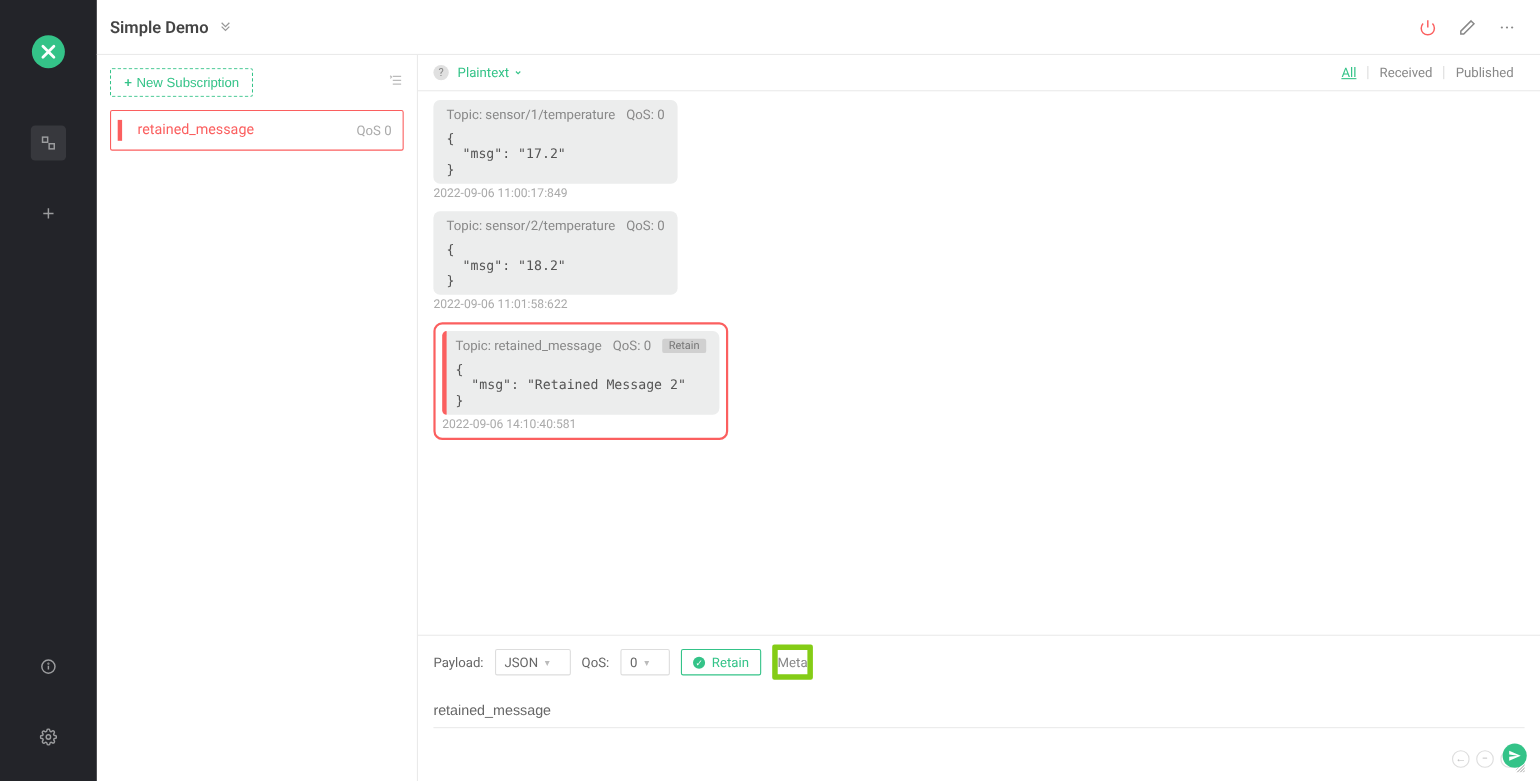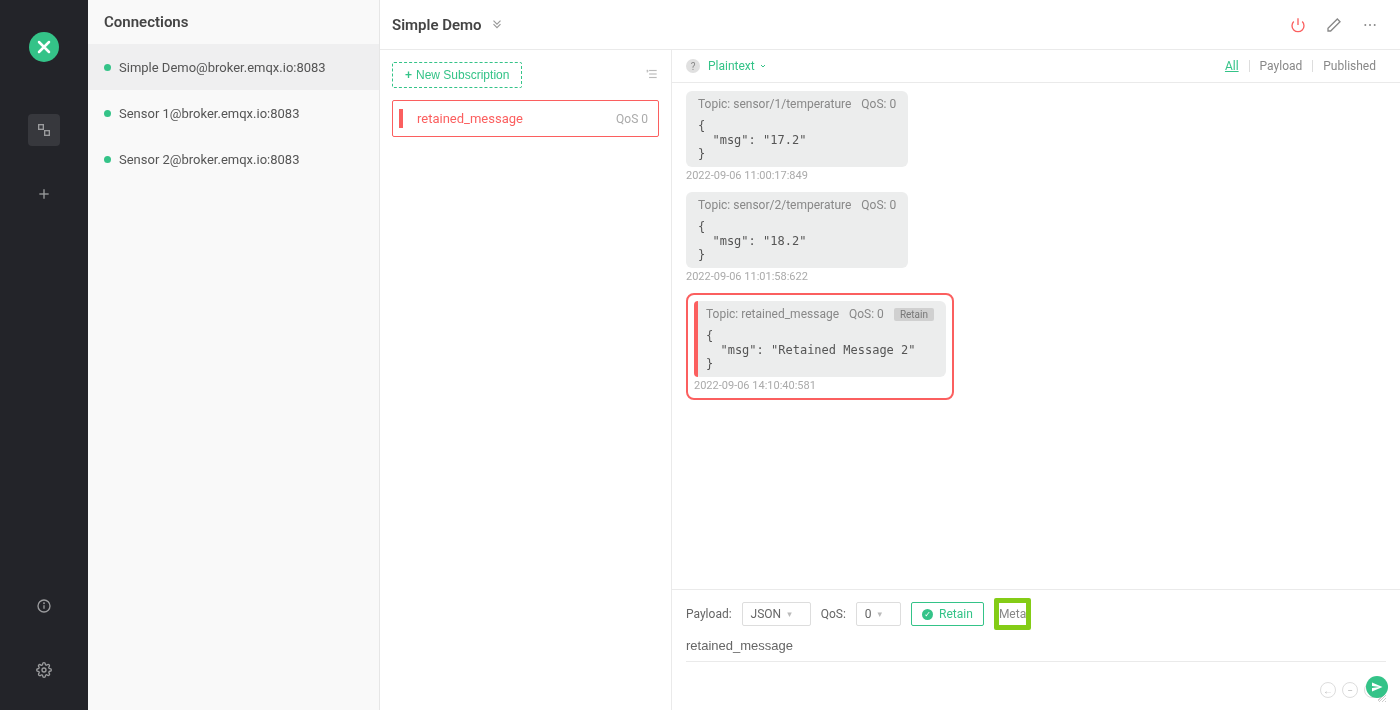--- a/index.html
+++ b/index.html
@@ -46,21 +46,21 @@
 .msg-group { margin-bottom: 10px; }
 .msg-card { background: #eceded; border-radius: 6px; padding: 6px 12px; display: inline-block; min-width: 190px; position: relative; }
 .msg-meta { display: flex; align-items: center; gap: 10px; margin-bottom: 8px; font-size: 12px; color: #888; }
 .msg-body { font-family: "Menlo", "Consolas", monospace; font-size: 12px; color: #555; white-space: pre; }
 .msg-ts { font-size: 11px; color: #aaa; margin-top: 2px; }
 .msg-highlighted-wrap { border: 2px solid #fb5f5f; border-radius: 8px; padding: 6px; display: inline-block; }
 .msg-highlighted-wrap .msg-card { display: block; }
 .msg-highlighted-wrap .msg-card::before { content: ''; position: absolute; left: 0; top: 0; bottom: 0; width: 4px; background: #fb5f5f; border-radius: 6px 0 0 6px; }
 .retain-badge { background: #d0d0d0; color: #777; font-size: 10px; padding: 1px 6px; border-radius: 2px; margin-left: auto; }
 .publisher { border-top: 1px solid #eaeaea; padding: 8px 14px; }
-.pub-row { display: flex; align-items: center; gap: 10px; margin-bottom: 4px; font-size: 12px; color: #666; }
+.pub-row { display: flex; align-items: center; gap: 10px; margin-bottom: 16px; font-size: 12px; color: #666; }
 .pub-select { border: 1px solid #ddd; padding: 4px 18px 4px 8px; border-radius: 2px; color: #666; font-size: 12px; position: relative; cursor: pointer; display: flex; align-items: center; gap: 6px; }
 .pub-select .caret { font-size: 9px; color: #bbb; }
 .retain-toggle { border: 1px solid #34c388; color: #34c388; padding: 4px 10px; border-radius: 2px; display: flex; align-items: center; gap: 6px; cursor: pointer; }
 .retain-toggle .check { width: 11px; height: 11px; border-radius: 50%; background: #34c388; display: flex; align-items: center; justify-content: center; color: #fff; font-size: 8px; }
 .meta-btn { border: 5px solid #84cc16; color: #888; padding: 4px 0; border-radius: 2px; cursor: pointer; }
 .topic-input { width: 100%; border: none; border-bottom: 1px solid #eaeaea; padding: 4px 0 8px 0; font-size: 13px; color: #666; outline: none; }
 .pub-editor { height: 40px; position: relative; }
 .editor-ctrls { position: absolute; right: 6px; bottom: 4px; display: flex; gap: 6px; }
 .ed-btn { width: 16px; height: 16px; border-radius: 50%; border: 1px solid #ddd; display: flex; align-items: center; justify-content: center; font-size: 10px; color: #bbb; cursor: pointer; }
 .ed-resize { position: absolute; right: 0; bottom: 0; width: 8px; height: 8px; background: repeating-linear-gradient(135deg,#ccc,#ccc 1px,transparent 1px,transparent 2px); cursor: nwse-resize; }
@@ -99,35 +99,20 @@
       </div>
       <div class="nav-item" style="margin-bottom:0;">
         <svg width="16" height="16" viewBox="0 0 24 24" fill="none" stroke="currentColor" stroke-width="2">
             <circle cx="12" cy="12" r="3"></circle>
             <path d="M19.4 15a1.65 1.65 0 0 0 .33 1.82l.06.06a2 2 0 1 1-2.83 2.83l-.06-.06a1.65 1.65 0 0 0-1.82-.33 1.65 1.65 0 0 0-1 1.51V21a2 2 0 1 1-4 0v-.09a1.65 1.65 0 0 0-1-1.51 1.65 1.65 0 0 0-1.82.33l-.06.06a2 2 0 1 1-2.83-2.83l.06-.06a1.65 1.65 0 0 0 .33-1.82 1.65 1.65 0 0 0-1.51-1H3a2 2 0 1 1 0-4h.09a1.65 1.65 0 0 0 1.51-1 1.65 1.65 0 0 0-.33-1.82l-.06-.06a2 2 0 1 1 2.83-2.83l.06.06a1.65 1.65 0 0 0 1.82.33h0a1.65 1.65 0 0 0 1-1.51V3a2 2 0 1 1 4 0v.09a1.65 1.65 0 0 0 1 1.51h0a1.65 1.65 0 0 0 1.82-.33l.06-.06a2 2 0 1 1 2.83 2.83l-.06.06a1.65 1.65 0 0 0-.33 1.82v0a1.65 1.65 0 0 0 1.51 1H21a2 2 0 1 1 0 4h-.09a1.65 1.65 0 0 0-1.51 1z"></path>
           </svg>
       </div>
     </div>
   </div>
 
-  <div class="sidebar">
-    <div class="sidebar-header">Connections</div>
-    <div class="conn-item active">
-      <span class="status-dot"></span>
-      <span>Simple Demo@broker.emqx.io:8083</span>
-    </div>
-    <div class="conn-item">
-      <span class="status-dot"></span>
-      <span>Sensor 1@broker.emqx.io:8083</span>
-    </div>
-    <div class="conn-item">
-      <span class="status-dot"></span>
-      <span>Sensor 2@broker.emqx.io:8083</span>
-    </div>
-  </div>
 
   <div class="main">
     <div class="main-header">
       <span class="main-title">Simple Demo</span>
       <span class="chevrons">
         <svg width="14" height="14" viewBox="0 0 24 24" fill="none" stroke="currentColor" stroke-width="2">
             <polyline points="6 8 12 14 18 8"></polyline>
             <polyline points="6 14 12 20 18 14"></polyline>
           </svg>
       </span>
@@ -179,21 +164,21 @@
           <span class="encoding-badge">?</span>
           <span class="encoding-select">
             <span>Plaintext</span>
             <svg width="8" height="8" viewBox="0 0 24 24" fill="none" stroke="currentColor" stroke-width="3">
                 <polyline points="6 9 12 15 18 9"></polyline>
               </svg>
           </span>
           <div class="msgs-header-spacer"></div>
           <span class="filter active">All</span>
           <div class="filter-divider"></div>
-          <span class="filter">Payload</span>
+          <span class="filter">Received</span>
           <div class="filter-divider"></div>
           <span class="filter">Published</span>
         </div>
 
         <div class="msgs-list">
           <div class="msg-group">
             <div class="msg-card">
               <div class="msg-meta">
                 <span>Topic: sensor/1/temperature</span>
                 <span>QoS: 0</span>

